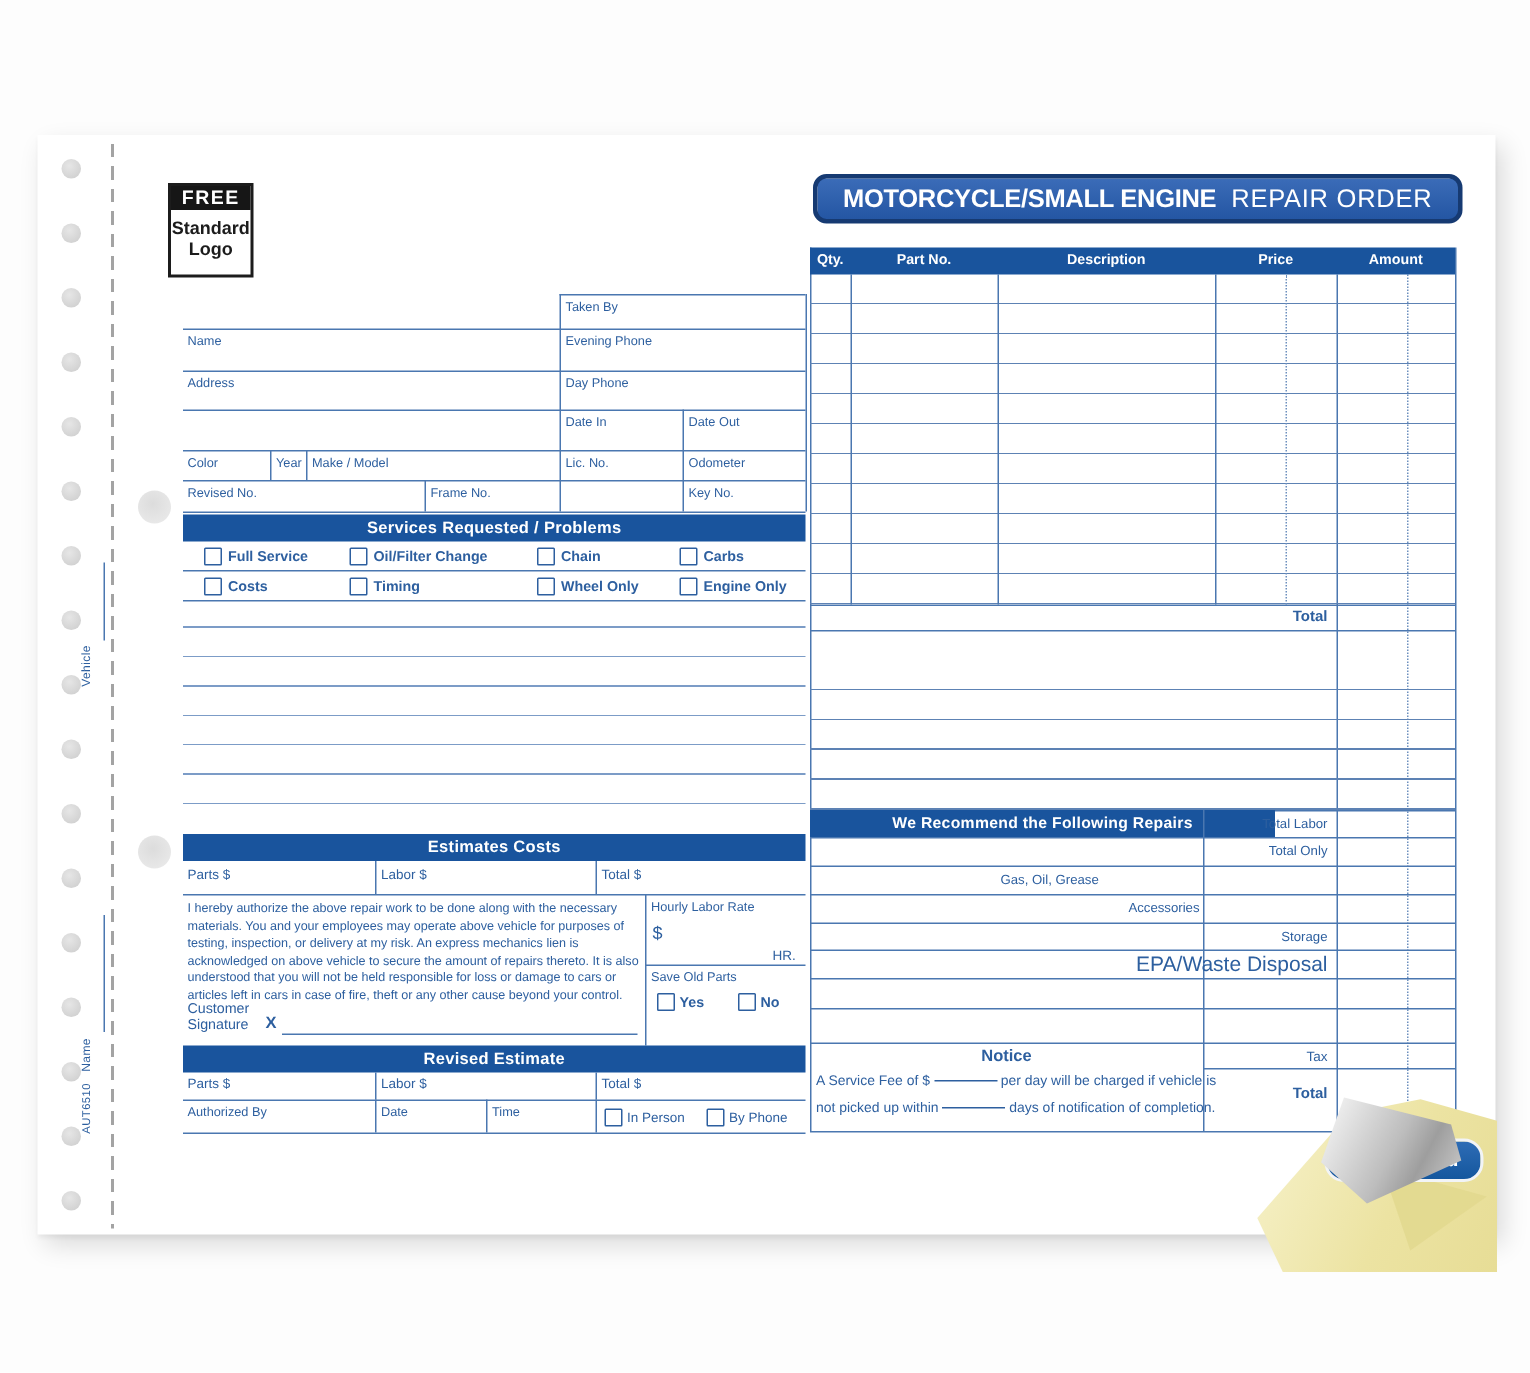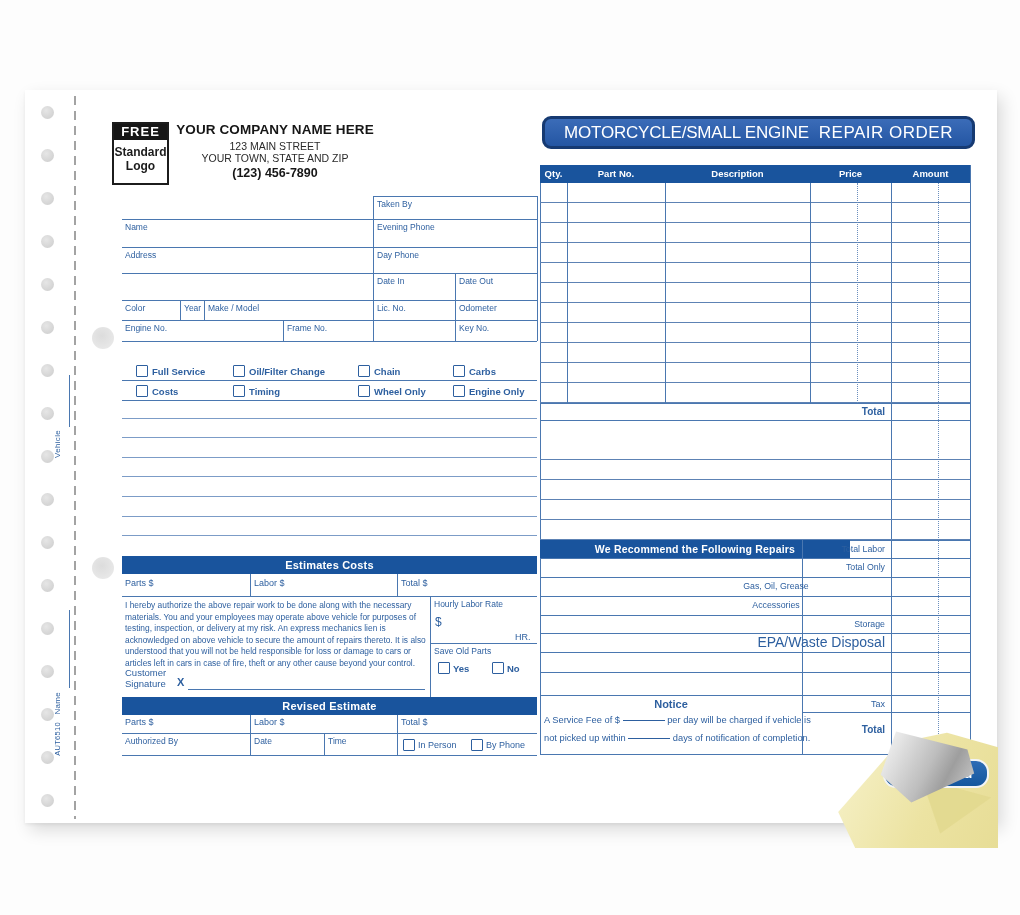--- a/index.html
+++ b/index.html
@@ -32,21 +32,21 @@
   .logo .free{background:#161616;color:#fff;font-weight:bold;font-size:13px;line-height:16px;letter-spacing:1px;}
   .logo .l2{font-weight:bold;font-size:12px;color:#1c1c1c;line-height:14px;margin-top:5px;}
   .company{position:absolute;left:145px;top:32px;width:210px;text-align:center;color:#161616;}
   .company .nm{font-size:13.5px;font-weight:bold;letter-spacing:.1px;}
   .company .ad{font-size:10.5px;margin-top:3px;color:#2a2a2a;}
   .company .ph{font-size:12.5px;font-weight:bold;margin-top:2px;}
   
   .title{position:absolute;left:517px;top:26px;width:427px;height:27px;border-radius:9px;
          border:3px solid #163a72;background:linear-gradient(180deg,#3b6cb8,#2456a3);
          color:#fff;text-align:center;line-height:27px;font-size:17px;white-space:nowrap;}
-  .title .b{font-weight:normal;letter-spacing:-.2px;}
+  .title .b{font-weight:bold;letter-spacing:-.2px;}
   .title .l{font-weight:normal;letter-spacing:.5px;}
   
   .thead{position:absolute;left:515px;top:75px;width:430px;height:18px;background:#19549d;display:flex;}
   .thead span{color:#fff;font-weight:bold;font-size:9.5px;line-height:18px;text-align:center;}
   .rows{position:absolute;background:repeating-linear-gradient(to bottom,transparent 0 19px,#5d82b4 19px 20px);}
   .auth{position:absolute;left:100px;top:510px;width:302px;font-size:8.4px;line-height:11.6px;color:#2d5f9f;}
   .blank{display:inline-block;height:1px;background:#2d5f9f;vertical-align:2px;}
   .ntext{font-size:9.3px;color:#2d5f9f;}
   
   .badge{position:absolute;left:858px;top:669px;width:102px;height:25px;border-radius:13px;
@@ -95,26 +95,20 @@
   <div class="vtext" style="left:28px;top:602px">Name</div>
   <div class="vtext" style="left:28px;top:632px;font-size:7.5px">AUT6510</div>
   <div class="punch" style="left:67px;top:237px"></div>
   <div class="punch" style="left:67px;top:467px"></div>
 
   <div class="logo">
     <div class="free">FREE</div>
     <div class="l2">Standard</div>
     <div class="l2" style="margin-top:0">Logo</div>
   </div>
-  <div class="company">
-    <div class="nm">YOUR COMPANY NAME HERE</div>
-    <div class="ad">123 MAIN STREET</div>
-    <div class="ad" style="margin-top:0">YOUR TOWN, STATE AND ZIP</div>
-    <div class="ph">(123) 456-7890</div>
-  </div>
 
   <div class="title">
     <span class="b">MOTORCYCLE/SMALL ENGINE</span>
     <span class="l">&nbsp;</span><span class="l">REPAIR ORDER</span>
   </div>
 
   <div class="hl" style="left:348px;top:106px;width:164px"></div>
   <div class="hl" style="left:97px;top:129px;width:415px"></div>
   <div class="hl" style="left:97px;top:157px;width:415px"></div>
   <div class="hl" style="left:97px;top:183px;width:415px"></div>
@@ -133,24 +127,25 @@
   <div class="lbl" style="left:352px;top:132px">Evening Phone</div>
   <div class="lbl" style="left:100px;top:160px">Address</div>
   <div class="lbl" style="left:352px;top:160px">Day Phone</div>
   <div class="lbl" style="left:352px;top:186px">Date In</div>
   <div class="lbl" style="left:434px;top:186px">Date Out</div>
   <div class="lbl" style="left:100px;top:213px">Color</div>
   <div class="lbl" style="left:159px;top:213px">Year</div>
   <div class="lbl" style="left:183px;top:213px">Make / Model</div>
   <div class="lbl" style="left:352px;top:213px">Lic. No.</div>
   <div class="lbl" style="left:434px;top:213px">Odometer</div>
-  <div class="lbl" style="left:100px;top:233px">Engine No.</div>
+  <div class="lbl" style="left:100px;top:233px">Revised No.</div>
   <div class="lbl" style="left:262px;top:233px">Frame No.</div>
   <div class="lbl" style="left:434px;top:233px">Key No.</div>
 
+  <div class="bar" style="left:97px;top:253px;width:415px">Services Requested / Problems</div>
   <div class="cb" style="left:111px;top:275px"></div>
   <div class="cblbl" style="left:127px;top:276px">Full Service</div>
   <div class="cb" style="left:208px;top:275px"></div>
   <div class="cblbl" style="left:224px;top:276px">Oil/Filter Change</div>
   <div class="cb" style="left:333px;top:275px"></div>
   <div class="cblbl" style="left:349px;top:276px">Chain</div>
   <div class="cb" style="left:428px;top:275px"></div>
   <div class="cblbl" style="left:444px;top:276px">Carbs</div>
   <div class="hl" style="left:97px;top:290px;width:415px"></div>
   <div class="cb" style="left:111px;top:295px"></div>
@@ -235,21 +230,21 @@
   <div class="vl" style="left:777px;top:450px;height:214px"></div>
   <div class="hl" style="left:515px;top:468px;width:430px"></div>
   <div class="hl" style="left:515px;top:487px;width:430px"></div>
   <div class="hl" style="left:515px;top:506px;width:430px"></div>
   <div class="hl" style="left:515px;top:525px;width:430px"></div>
   <div class="hl" style="left:515px;top:543px;width:430px"></div>
   <div class="hl" style="left:515px;top:562px;width:430px"></div>
   <div class="hl" style="left:515px;top:582px;width:430px"></div>
   <div class="lbl" style="left:642px;top:454px;width:218px;text-align:right;font-size:8.8px">Total Labor</div>
   <div class="lbl" style="left:642px;top:472px;width:218px;text-align:right;font-size:8.8px">Total Only</div>
-  <div class="lbl" style="left:642px;top:491px;width:218px;text-align:center;font-size:8.8px">Gas, Oil, Grease</div>
+  <div class="lbl" style="left:642px;top:491px;width:218px;text-align:left;font-size:8.8px">Gas, Oil, Grease</div>
   <div class="lbl" style="left:642px;top:510px;width:218px;text-align:center;font-size:8.8px">Accessories</div>
   <div class="lbl" style="left:642px;top:529px;width:218px;text-align:right;font-size:8.8px">Storage</div>
   <div class="lbl" style="left:642px;top:547px;width:218px;text-align:right;font-size:14px">EPA/Waste Disposal</div>
 
   <div class="hl" style="left:515px;top:605px;width:430px"></div>
   <div class="lbl" style="left:740px;top:609px;width:120px;text-align:right;font-size:9px">Tax</div>
   <div class="hl" style="left:777px;top:622px;width:168px"></div>
   <div class="lbl" style="left:740px;top:635px;width:120px;text-align:right;font-weight:bold;font-size:10px">Total</div>
   <div class="hl" style="left:515px;top:664px;width:430px"></div>
   <div class="abs" style="left:519px;top:608px;width:254px;text-align:center">

